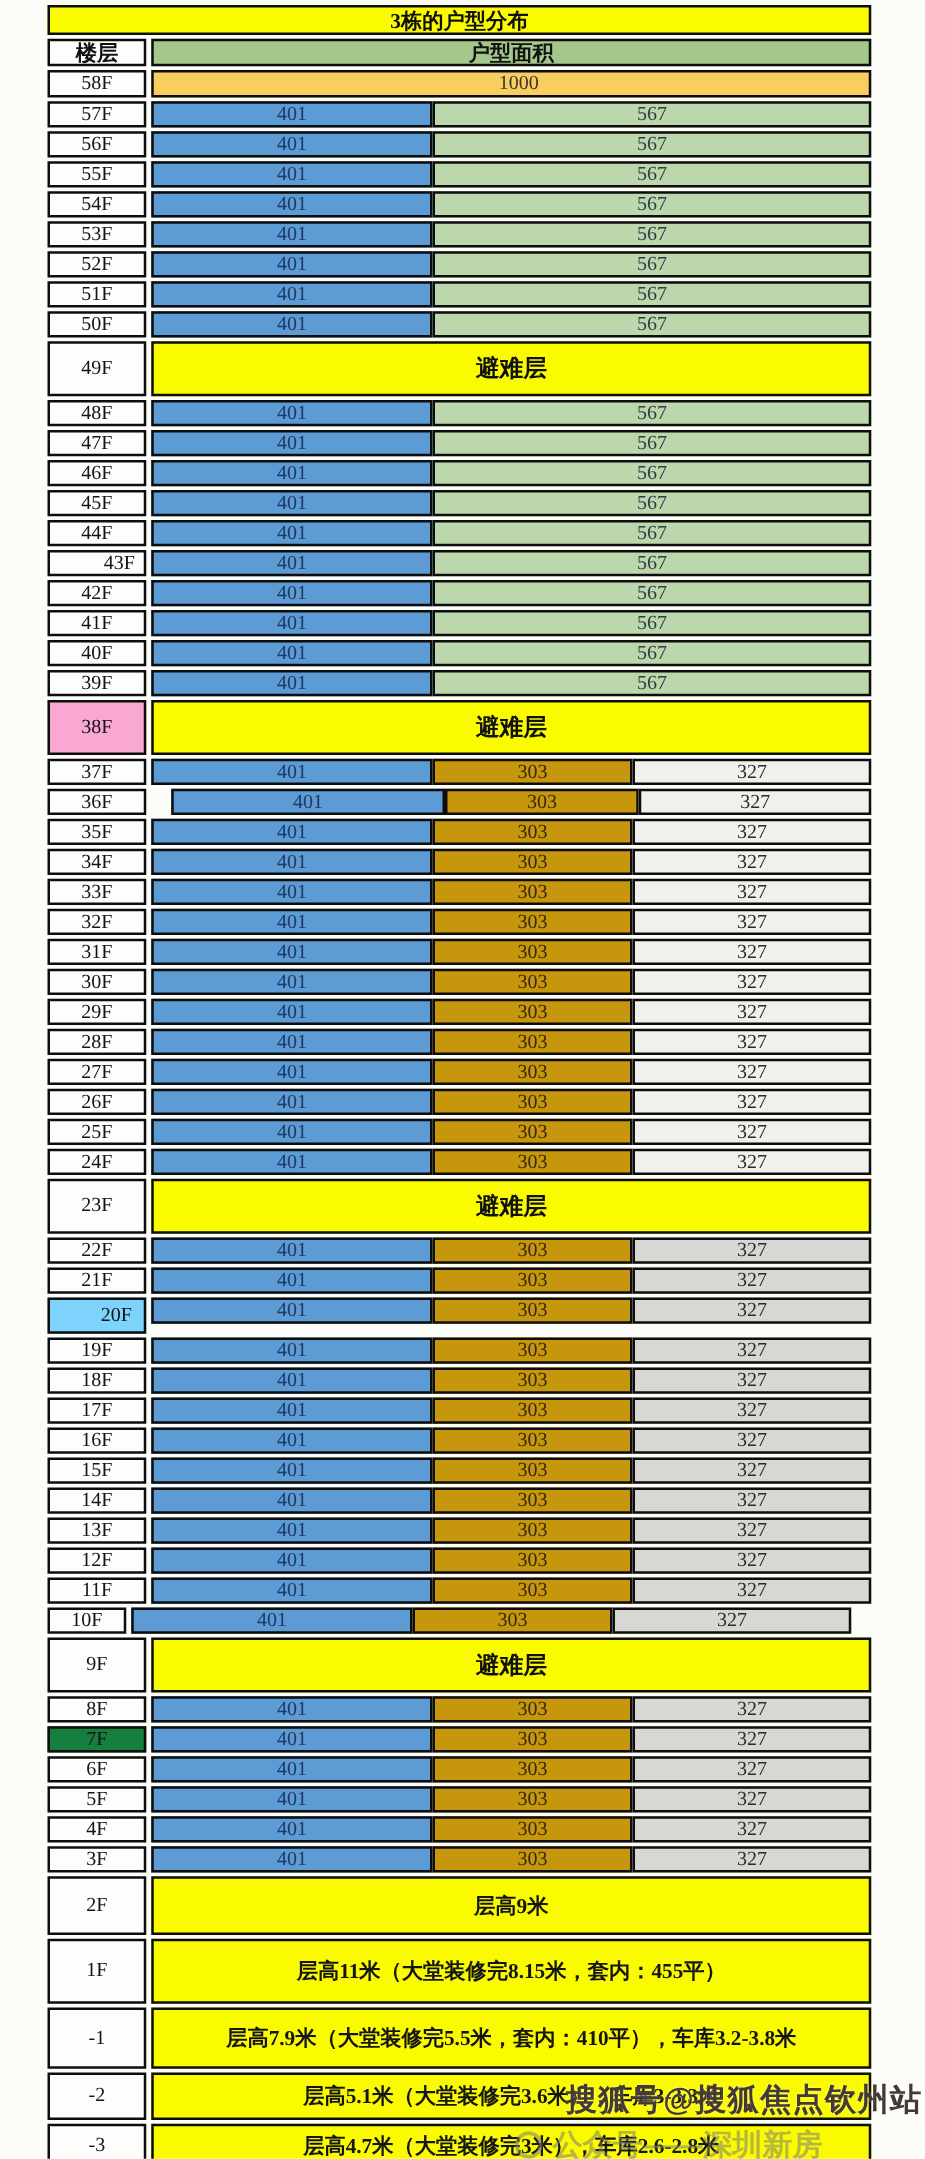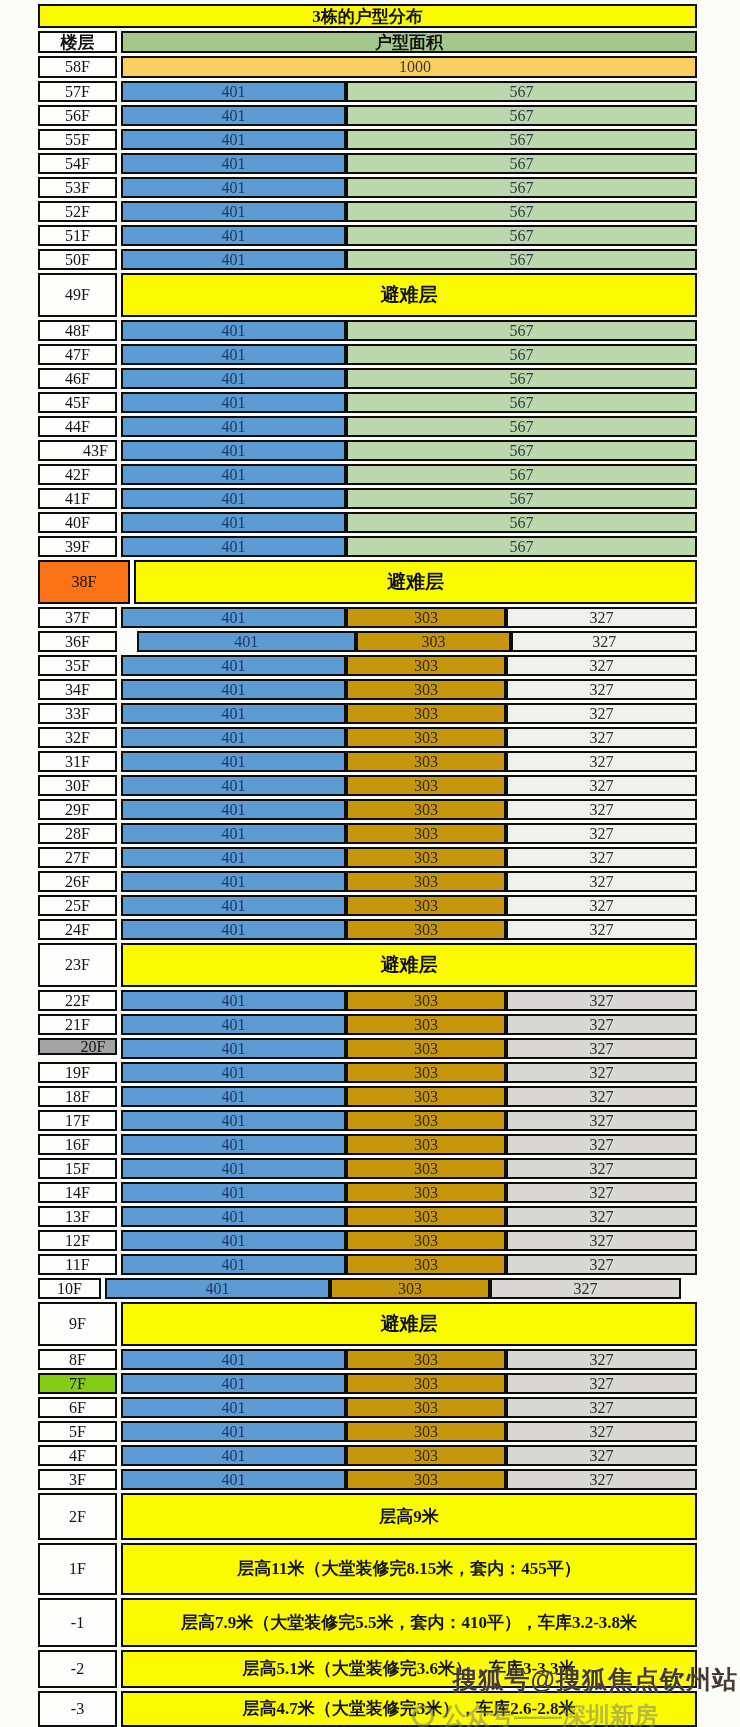--- a/index.html
+++ b/index.html
@@ -151,21 +151,21 @@
         <div class="cell floor-cell" style="width: 79px; height: 21px; background: rgb(253, 253, 252); color: rgb(20, 20, 20); margin-right: 4px;">40F</div>
         <div class="cell num" style="width: 225px; height: 21px; background: rgb(92, 155, 211); color: rgb(31, 56, 100);">401</div>
         <div class="cell num" style="width: 351px; height: 21px; background: rgb(188, 215, 171); color: rgb(46, 59, 70);">567</div>
       </div>
       <div class="row">
         <div class="cell floor-cell" style="width: 79px; height: 21px; background: rgb(253, 253, 252); color: rgb(20, 20, 20); margin-right: 4px;">39F</div>
         <div class="cell num" style="width: 225px; height: 21px; background: rgb(92, 155, 211); color: rgb(31, 56, 100);">401</div>
         <div class="cell num" style="width: 351px; height: 21px; background: rgb(188, 215, 171); color: rgb(46, 59, 70);">567</div>
       </div>
       <div class="row">
-        <div class="cell floor-cell" style="width: 92px; height: 44px; background: #f97316; color: rgb(20, 20, 20); margin-right: 4px;">38F</div>
+        <div class="cell floor-cell" style="width: 79px; height: 44px; background: #f9a8d4; color: rgb(20, 20, 20); margin-right: 4px;">38F</div>
         <div class="cell refuge-text" style="width: 576px; height: 44px; background: rgb(251, 251, 0); color: rgb(17, 17, 17);">避难层</div>
       </div>
       <div class="row">
         <div class="cell floor-cell" style="width: 79px; height: 21px; background: rgb(253, 253, 252); color: rgb(20, 20, 20); margin-right: 4px;">37F</div>
         <div class="cell num" style="width: 225px; height: 21px; background: rgb(92, 155, 211); color: rgb(31, 56, 100);">401</div>
         <div class="cell num" style="width: 160px; height: 21px; background: rgb(198, 150, 12); color: rgb(57, 41, 11);">303</div>
         <div class="cell num" style="width: 191px; height: 21px; background: rgb(240, 240, 237); color: rgb(43, 43, 43);">327</div>
       </div>
       <div class="row">
         <div class="cell floor-cell" style="width: 79px; height: 21px; background: rgb(253, 253, 252); color: rgb(20, 20, 20); margin-right: 20px;">36F</div>
@@ -255,21 +255,21 @@
         <div class="cell num" style="width: 160px; height: 21px; background: rgb(198, 150, 12); color: rgb(57, 41, 11);">303</div>
         <div class="cell num" style="width: 191px; height: 21px; background: rgb(216, 215, 211); color: rgb(43, 43, 43);">327</div>
       </div>
       <div class="row">
         <div class="cell floor-cell" style="width: 79px; height: 21px; background: rgb(253, 253, 252); color: rgb(20, 20, 20); margin-right: 4px;">21F</div>
         <div class="cell num" style="width: 225px; height: 21px; background: rgb(92, 155, 211); color: rgb(31, 56, 100);">401</div>
         <div class="cell num" style="width: 160px; height: 21px; background: rgb(198, 150, 12); color: rgb(57, 41, 11);">303</div>
         <div class="cell num" style="width: 191px; height: 21px; background: rgb(216, 215, 211); color: rgb(43, 43, 43);">327</div>
       </div>
       <div class="row">
-        <div class="cell floor-cell" style="width: 79px; height: 17px; background: #a3a3a3; color: rgb(20, 20, 20); margin-right: 4px; padding-left: 31px;">20F</div>
+        <div class="cell floor-cell" style="width: 79px; height: 29px; background: #7dd3fc; color: rgb(20, 20, 20); margin-right: 4px; padding-left: 31px;">20F</div>
         <div class="cell num" style="width: 225px; height: 21px; background: rgb(92, 155, 211); color: rgb(31, 56, 100);">401</div>
         <div class="cell num" style="width: 160px; height: 21px; background: rgb(198, 150, 12); color: rgb(57, 41, 11);">303</div>
         <div class="cell num" style="width: 191px; height: 21px; background: rgb(216, 215, 211); color: rgb(43, 43, 43);">327</div>
       </div>
       <div class="row">
         <div class="cell floor-cell" style="width: 79px; height: 21px; background: rgb(253, 253, 252); color: rgb(20, 20, 20); margin-right: 4px;">19F</div>
         <div class="cell num" style="width: 225px; height: 21px; background: rgb(92, 155, 211); color: rgb(31, 56, 100);">401</div>
         <div class="cell num" style="width: 160px; height: 21px; background: rgb(198, 150, 12); color: rgb(57, 41, 11);">303</div>
         <div class="cell num" style="width: 191px; height: 21px; background: rgb(216, 215, 211); color: rgb(43, 43, 43);">327</div>
       </div>
@@ -331,21 +331,21 @@
         <div class="cell floor-cell" style="width: 79px; height: 44px; background: rgb(253, 253, 252); color: rgb(20, 20, 20); margin-right: 4px;">9F</div>
         <div class="cell refuge-text" style="width: 576px; height: 44px; background: rgb(251, 251, 0); color: rgb(17, 17, 17);">避难层</div>
       </div>
       <div class="row">
         <div class="cell floor-cell" style="width: 79px; height: 21px; background: rgb(253, 253, 252); color: rgb(20, 20, 20); margin-right: 4px;">8F</div>
         <div class="cell num" style="width: 225px; height: 21px; background: rgb(92, 155, 211); color: rgb(31, 56, 100);">401</div>
         <div class="cell num" style="width: 160px; height: 21px; background: rgb(198, 150, 12); color: rgb(57, 41, 11);">303</div>
         <div class="cell num" style="width: 191px; height: 21px; background: rgb(216, 215, 211); color: rgb(43, 43, 43);">327</div>
       </div>
       <div class="row">
-        <div class="cell floor-cell" style="width: 79px; height: 21px; background: #84cc16; color: rgb(20, 20, 20); margin-right: 4px;">7F</div>
+        <div class="cell floor-cell" style="width: 79px; height: 21px; background: #15803d; color: rgb(20, 20, 20); margin-right: 4px;">7F</div>
         <div class="cell num" style="width: 225px; height: 21px; background: rgb(92, 155, 211); color: rgb(31, 56, 100);">401</div>
         <div class="cell num" style="width: 160px; height: 21px; background: rgb(198, 150, 12); color: rgb(57, 41, 11);">303</div>
         <div class="cell num" style="width: 191px; height: 21px; background: rgb(216, 215, 211); color: rgb(43, 43, 43);">327</div>
       </div>
       <div class="row">
         <div class="cell floor-cell" style="width: 79px; height: 21px; background: rgb(253, 253, 252); color: rgb(20, 20, 20); margin-right: 4px;">6F</div>
         <div class="cell num" style="width: 225px; height: 21px; background: rgb(92, 155, 211); color: rgb(31, 56, 100);">401</div>
         <div class="cell num" style="width: 160px; height: 21px; background: rgb(198, 150, 12); color: rgb(57, 41, 11);">303</div>
         <div class="cell num" style="width: 191px; height: 21px; background: rgb(216, 215, 211); color: rgb(43, 43, 43);">327</div>
       </div>

